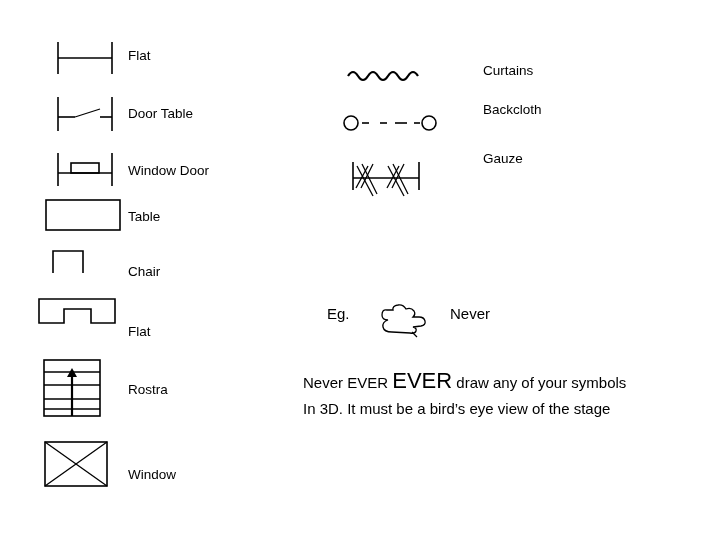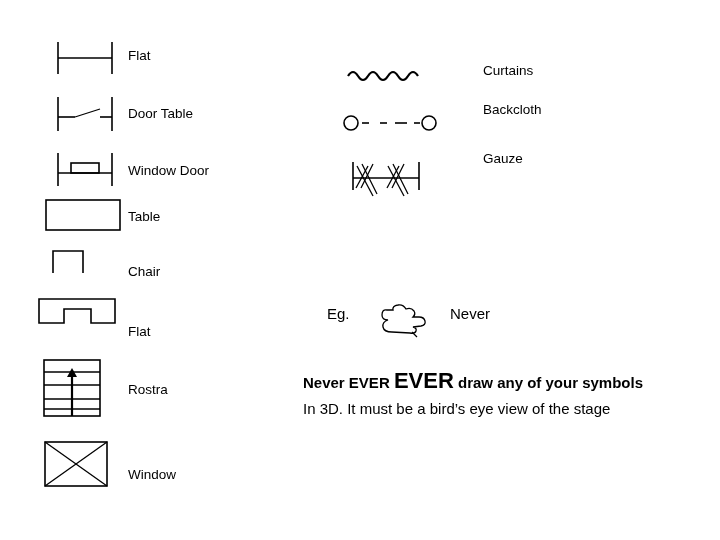--- a/index.html
+++ b/index.html
@@ -197,18 +197,18 @@
                q-3 -4 -8 -2
                q-3 -5 -8 -4
                q-6 1 -5 5
                q0 0 -6 0 Z"></path>
       <path class="stroke-thin" d="M36 36 q3 3 5 5"></path>
     </svg>
   </div>
 
   <div class="abs note" style="left:450px; top:303px;">Never</div>
 
-  <div class="abs note-strong" style="left:303px; top:364px;font-weight:bold;">
+  <div class="abs note-strong" style="left:303px; top:364px;">
     <span>Never EVER </span><span class="big">EVER</span><span> draw any of your symbols</span>
   </div>
   <div class="abs note-strong" style="left:303px; top:398px;text-align:center;">In 3D. It must be a bird’s eye view of the stage</div>
 
 </div>
 
 </body></html>

